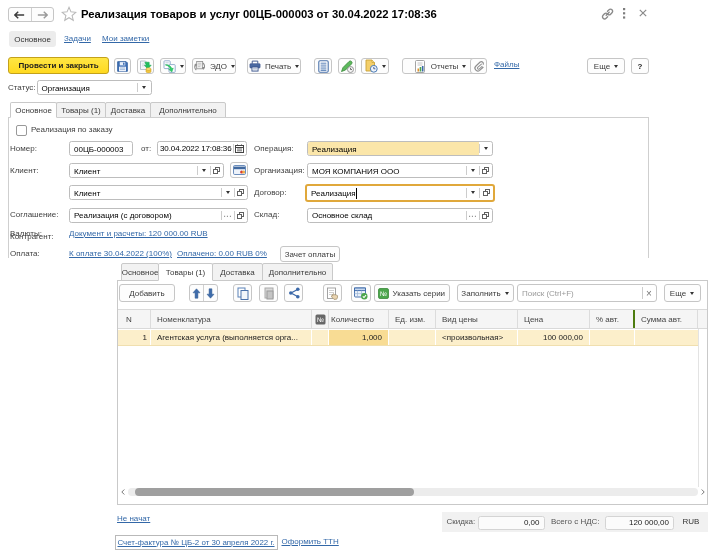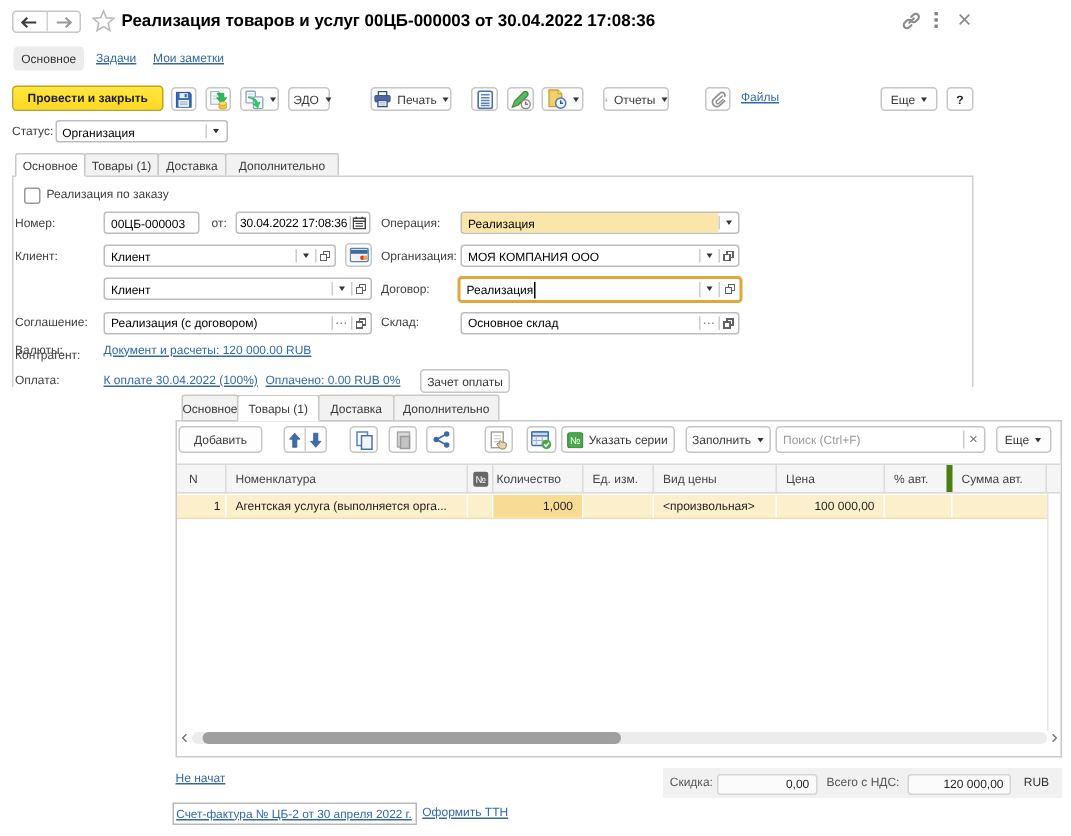--- a/index.html
+++ b/index.html
@@ -90,21 +90,21 @@
 </div>
 <div class="btn" style="left:160px; top:58px; width:26px; height:16px;">
   <svg width="13" height="13" viewBox="0 0 13 13">
       <rect x="1" y="0.8" width="6.2" height="7.8" rx="0.8" fill="#fff" stroke="#8aa6c8" stroke-width="0.9"></rect>
       <path d="M2.4 2.6 H5.8 M2.4 4.2 H5.8" stroke="#b9c9dd" stroke-width="0.7"></path>
       <rect x="6" y="4.6" width="6.2" height="7.8" rx="0.8" fill="#fff" stroke="#8aa6c8" stroke-width="0.9"></rect>
       <path d="M2.6 5.2 C5.5 5.8 6.8 7 7.4 9.2 L5.6 9.3 L8.9 12 L10.3 8 L8.9 8.6 C8 5.9 5.6 4.8 2.6 4.6 Z" fill="#2ecc6a" stroke="#18a84e" stroke-width="0.4"></path>
     </svg>
   <div class="car"></div>
 </div>
-<div class="btn" style="left:192px; top:58px; width:28px; height:16px;">
+<div class="btn" style="left:192px; top:58px; width:44px; height:16px;">
   <svg width="14" height="13" viewBox="0 0 14 13">
       <rect x="4" y="1" width="6.5" height="8" fill="#f0f0f0" stroke="#909090" stroke-width="0.9"></rect>
       <path d="M5.5 3 H9 M5.5 4.8 H9 M5.5 6.6 H8" stroke="#b0b0b0" stroke-width="0.7"></path>
       <path d="M3.2 3.5 a4.5 4.5 0 0 0 0.4 6.8" fill="none" stroke="#8a8a8a" stroke-width="1.1"></path>
       <path d="M1.6 6 L3.1 3 L4.6 6 Z" fill="#8a8a8a" transform="rotate(180 3.1 5)"></path>
       <path d="M11.2 9.5 a4.5 4.5 0 0 0 -0.4 -6.8" fill="none" stroke="#8a8a8a" stroke-width="1.1"></path>
       <path d="M9.7 7 L11.2 10 L12.7 7 Z" fill="#8a8a8a"></path>
     </svg>
   <span style="margin-left:4px; color:#3a3a3a;">ЭДО</span>
     <div class="car"></div>
@@ -134,21 +134,21 @@
 </div>
 <div class="btn" style="left:361px; top:58px; width:28px; height:16px;">
   <svg width="14" height="14" viewBox="0 0 14 14">
       <path d="M2 1 H8 L10.5 3.5 V12 H2 Z" fill="#f4cf6a" stroke="#c9a235" stroke-width="0.9"></path>
       <path d="M8 1 V3.5 H10.5" fill="#f8e09a" stroke="#c9a235" stroke-width="0.7"></path>
       <circle cx="9.8" cy="9.8" r="3.4" fill="#eef4fb" stroke="#4a7ab5" stroke-width="1"></circle>
       <path d="M9.8 7.9 V9.8 H11.4" stroke="#39538c" stroke-width="0.9" fill="none"></path>
     </svg>
   <div class="car"></div>
 </div>
-<div class="btn" style="left:402px; top:58px; width:44px; height:16px;">
+<div class="btn" style="left:402px; top:58px; width:76px; height:16px;">
   <svg width="13" height="13" viewBox="0 0 13 13">
       <rect x="1.5" y="0.5" width="9" height="12" rx="1" fill="#fff" stroke="#9a9a9a" stroke-width="0.9"></rect>
       <path d="M3.5 3 H8.5 M3.5 5 H8.5" stroke="#b5b5b5" stroke-width="0.8"></path>
       <rect x="3.5" y="8.5" width="1.6" height="3" fill="#e48f2c"></rect>
       <rect x="5.7" y="7" width="1.6" height="4.5" fill="#4ca64c"></rect>
       <rect x="7.9" y="6" width="1.6" height="5.5" fill="#3b68a8"></rect>
     </svg>
   <span style="margin-left:4px; color:#3a3a3a;">Отчеты</span>
     <div class="car"></div>
 </div>
@@ -383,21 +383,21 @@
   <div class="abs" style="left:194px; top:0; width:17px; height:100%; border-right:1px solid #dcdcdc; display:flex; align-items:center; justify-content:center;">
     <svg width="11" height="11" viewBox="0 0 11 11">
         <rect x="0.5" y="0.5" width="10" height="10" rx="1.5" fill="#676767"></rect>
         <text x="5.5" y="8" font-size="6.5" fill="#fff" text-anchor="middle" font-family="Liberation Sans">№</text>
       </svg>
   </div>
   <div class="abs" style="left:211px; top:0; width:60px; height:100%; border-right:1px solid #dcdcdc; display:flex; align-items:center; padding-left:2px;">Количество</div>
   <div class="abs" style="left:271px; top:0; width:47px; height:100%; border-right:1px solid #dcdcdc; display:flex; align-items:center; padding-left:6px;">Ед. изм.</div>
   <div class="abs" style="left:318px; top:0; width:82px; height:100%; border-right:1px solid #dcdcdc; display:flex; align-items:center; padding-left:6px;">Вид цены</div>
   <div class="abs" style="left:400px; top:0; width:72px; height:100%; border-right:1px solid #dcdcdc; display:flex; align-items:center; padding-left:6px;">Цена</div>
-  <div class="abs" style="left:472px; top:0; width:45px; height:100%; border-right:4px solid #4d7c0f; display:flex; align-items:center; padding-left:6px;">% авт.</div>
+  <div class="abs" style="left:472px; top:0; width:45px; height:100%; border-right:2px solid #4d7c0f; display:flex; align-items:center; padding-left:6px;">% авт.</div>
   <div class="abs" style="left:517px; top:0; width:63px; height:100%; border-right:1px solid #dcdcdc; display:flex; align-items:center; padding-left:6px;">Сумма авт.</div>
 </div>
 <div class="abs" style="left:698px; top:329px; width:1px; height:158px; background:#e3e3e3; z-index:2;"></div>
 
 <div class="abs" style="left:118px; top:330px; width:580px; height:16px; background:#fcefcb; border-bottom:1px solid #f0dfaf; z-index:2; color:#222;">
   <div class="abs" style="left:0; top:0; width:33px; height:100%; border-right:1px solid #fff; display:flex; align-items:center; justify-content:flex-end; padding-right:3px;">1</div>
   <div class="abs" style="left:33px; top:0; width:161px; height:100%; border-right:1px solid #fff; display:flex; align-items:center; padding-left:6px; overflow:hidden; white-space:nowrap;">Агентская услуга (выполняется орга...</div>
   <div class="abs" style="left:194px; top:0; width:17px; height:100%; border-right:1px solid #fff;"></div>
   <div class="abs" style="left:211px; top:0; width:60px; height:100%; border-right:1px solid #fff; background:#f8dc94; display:flex; align-items:center; justify-content:flex-end; padding-right:6px;">1,000</div>
   <div class="abs" style="left:271px; top:0; width:47px; height:100%; border-right:1px solid #fff;"></div>

